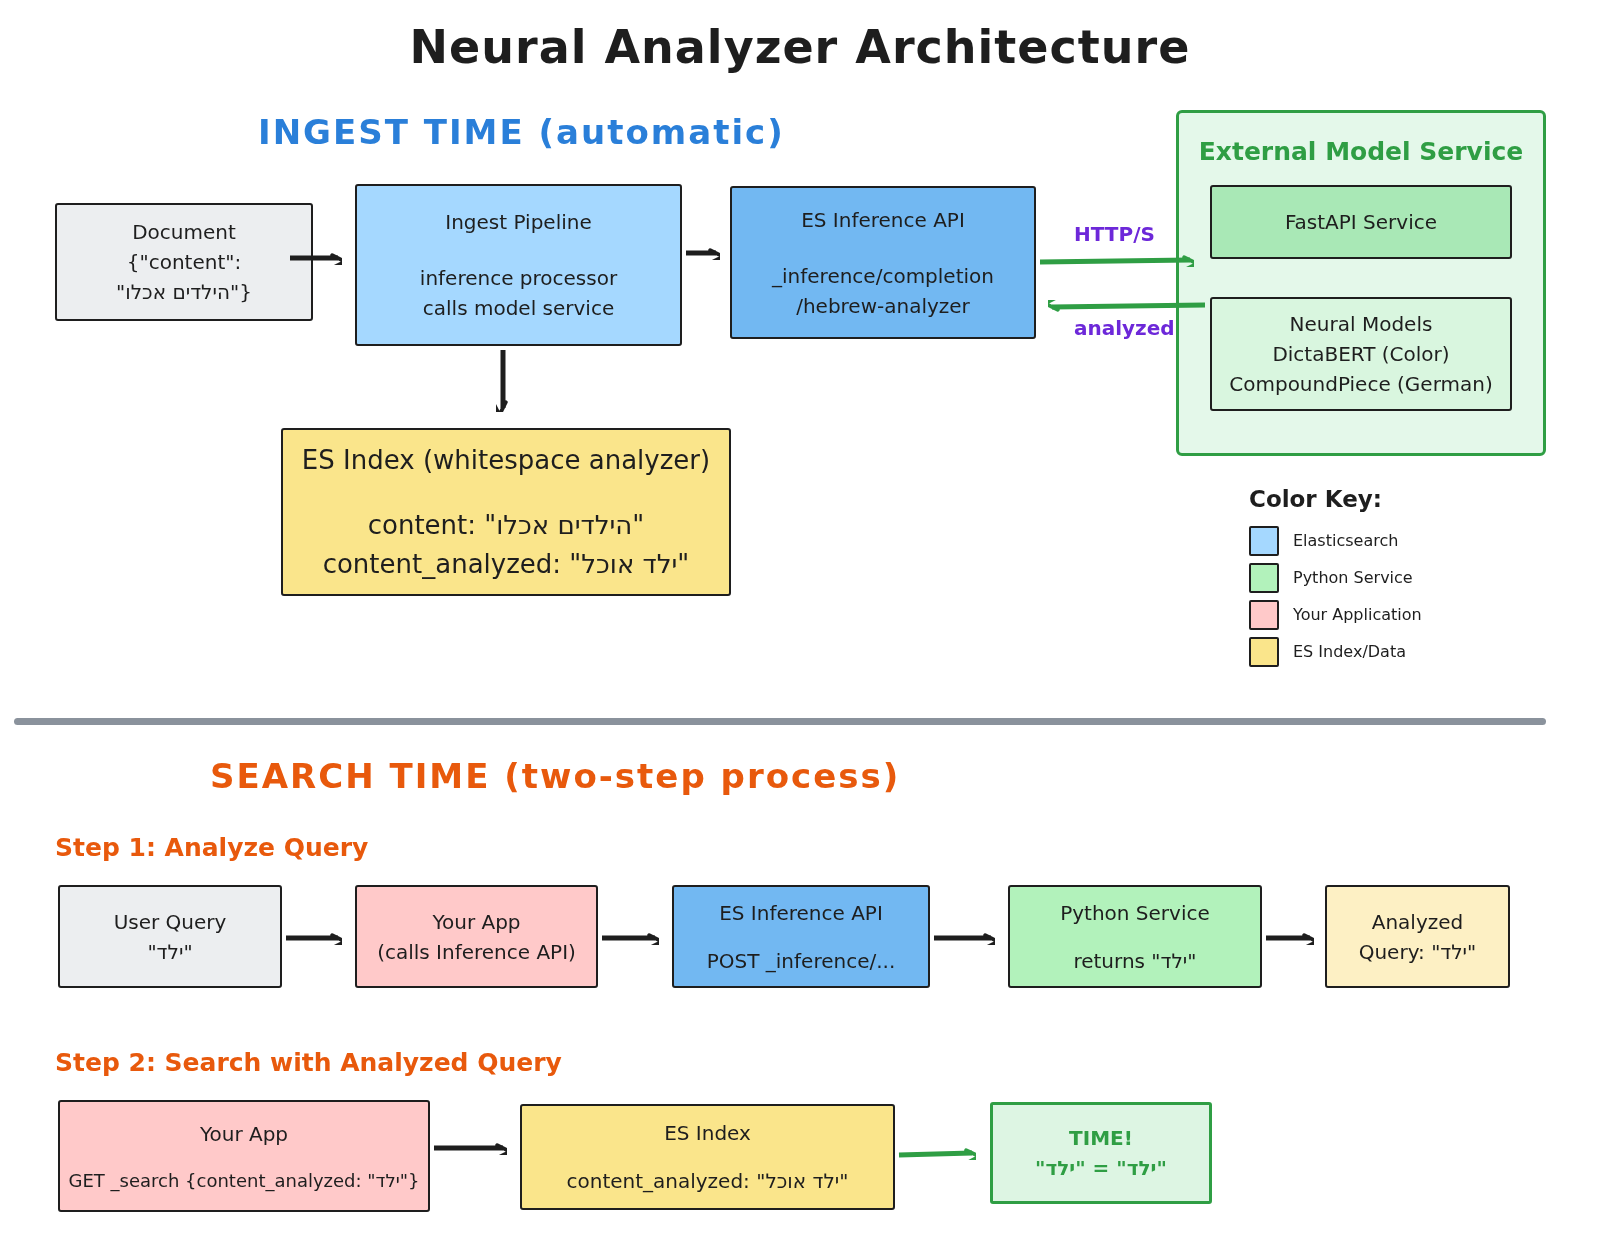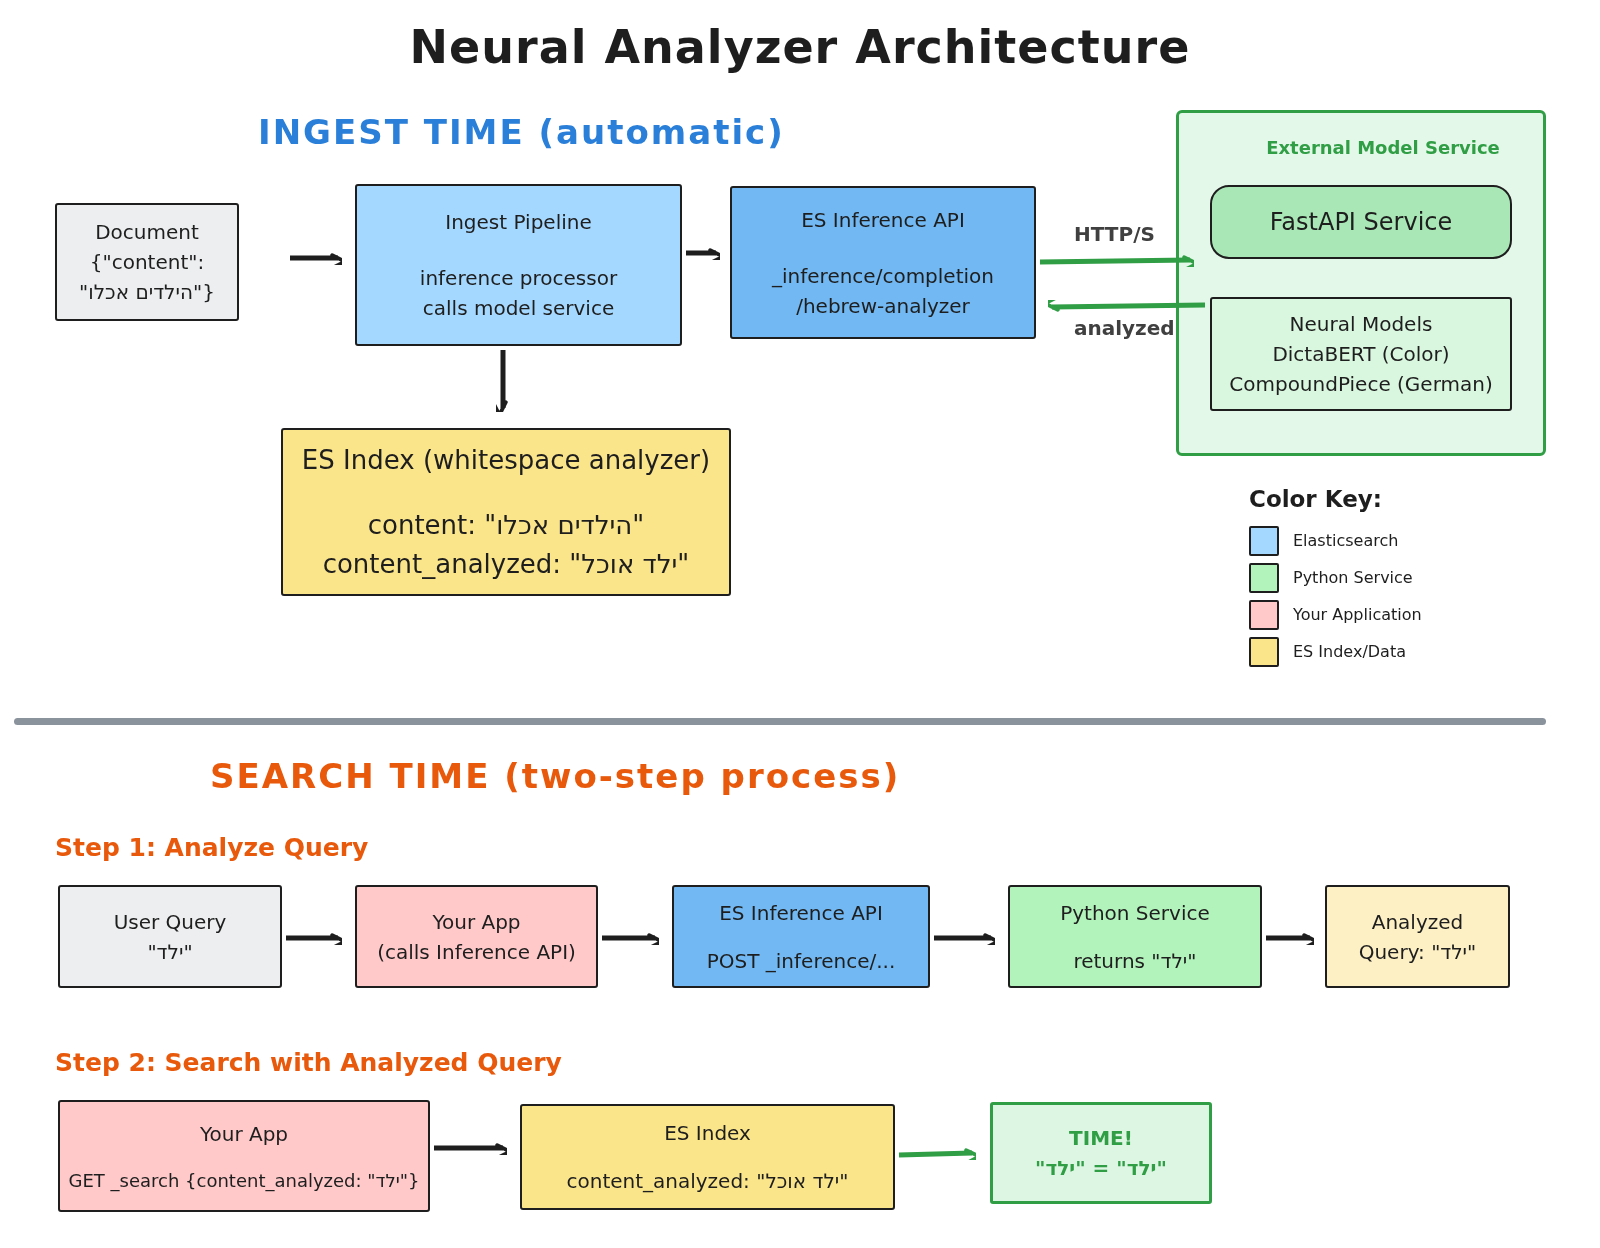--- a/index.html
+++ b/index.html
@@ -25,56 +25,56 @@
   .green-text { color:#2f9e44; }
   .gap-sm { margin-top:18px; }
   .gap-md { margin-top:26px; }
   .small-line { font-size:18px; }
   .container-green {
     position:absolute; border:3px solid #2f9e44; border-radius:6px;
     background:#e4f8ea; box-sizing:border-box;
   }
   .key-row { display:flex; align-items:center; gap:14px; height:37px; }
   .swatch { width:30px; height:30px; border:2px solid #1e1e1e; border-radius:2px; box-sizing:border-box; }
-  .arrow-label { position:absolute; font-size:20px; font-weight:bold; color:#404040; }
+  .arrow-label { position:absolute; font-size:20px; font-weight:bold; color:#6d28d9; }
   .divider { position:absolute; background:#8a929c; border-radius:4px; }
   svg.overlay { position:absolute; left:0; top:0; pointer-events:none; }
 </style>
 </head>
 <body>
 
 <div id="canvas">
 
   <div class="title">Neural Analyzer Architecture</div>
 
   <div class="section-head blue-text" style="left:258px; top:112px;">INGEST TIME (automatic)</div>
 
-  <div class="box" style="left:55px; top:203px; width:184px; height:118px; background:#eceef0;">
+  <div class="box" style="left:55px; top:203px; width:258px; height:118px; background:#eceef0;">
     <div>Document</div>
     <div>{"content":</div>
     <div>"הילדים אכלו"}</div>
   </div>
 
   <div class="box" style="left:355px; top:184px; width:327px; height:162px; background:#a5d8ff;">
     <div>Ingest Pipeline</div>
     <div class="gap-md">inference processor</div>
     <div>calls model service</div>
   </div>
 
   <div class="box" style="left:730px; top:186px; width:306px; height:153px; background:#72b8f2;">
     <div>ES Inference API</div>
     <div class="gap-md">_inference/completion</div>
     <div>/hebrew-analyzer</div>
   </div>
 
   <div class="container-green" style="left:1176px; top:110px; width:370px; height:346px;">
-    <div style="position:absolute; left:0; top:24px; width:100%; text-align:center; font-size:18px; font-weight:bold;padding-left:22px;" class="green-text">External Model Service</div>
-  </div>
-
-  <div class="box" style="left:1210px; top:185px; width:302px; height:74px; background:#a9e8b6; font-size:24px;border-radius:19px;">
+    <div style="position:absolute; left:0; top:24px; width:100%; text-align:center; font-size:25px; font-weight:bold;" class="green-text">External Model Service</div>
+  </div>
+
+  <div class="box" style="left:1210px; top:185px; width:302px; height:74px; background:#a9e8b6; font-size:20px;">
     <div>FastAPI Service</div>
   </div>
 
   <div class="box" style="left:1210px; top:297px; width:302px; height:114px; background:#d9f6df;">
     <div>Neural Models</div>
     <div>DictaBERT (Color)</div>
     <div>CompoundPiece (German)</div>
   </div>
 
   <div class="arrow-label" style="left:1074px; top:222px;">HTTP/S</div>

